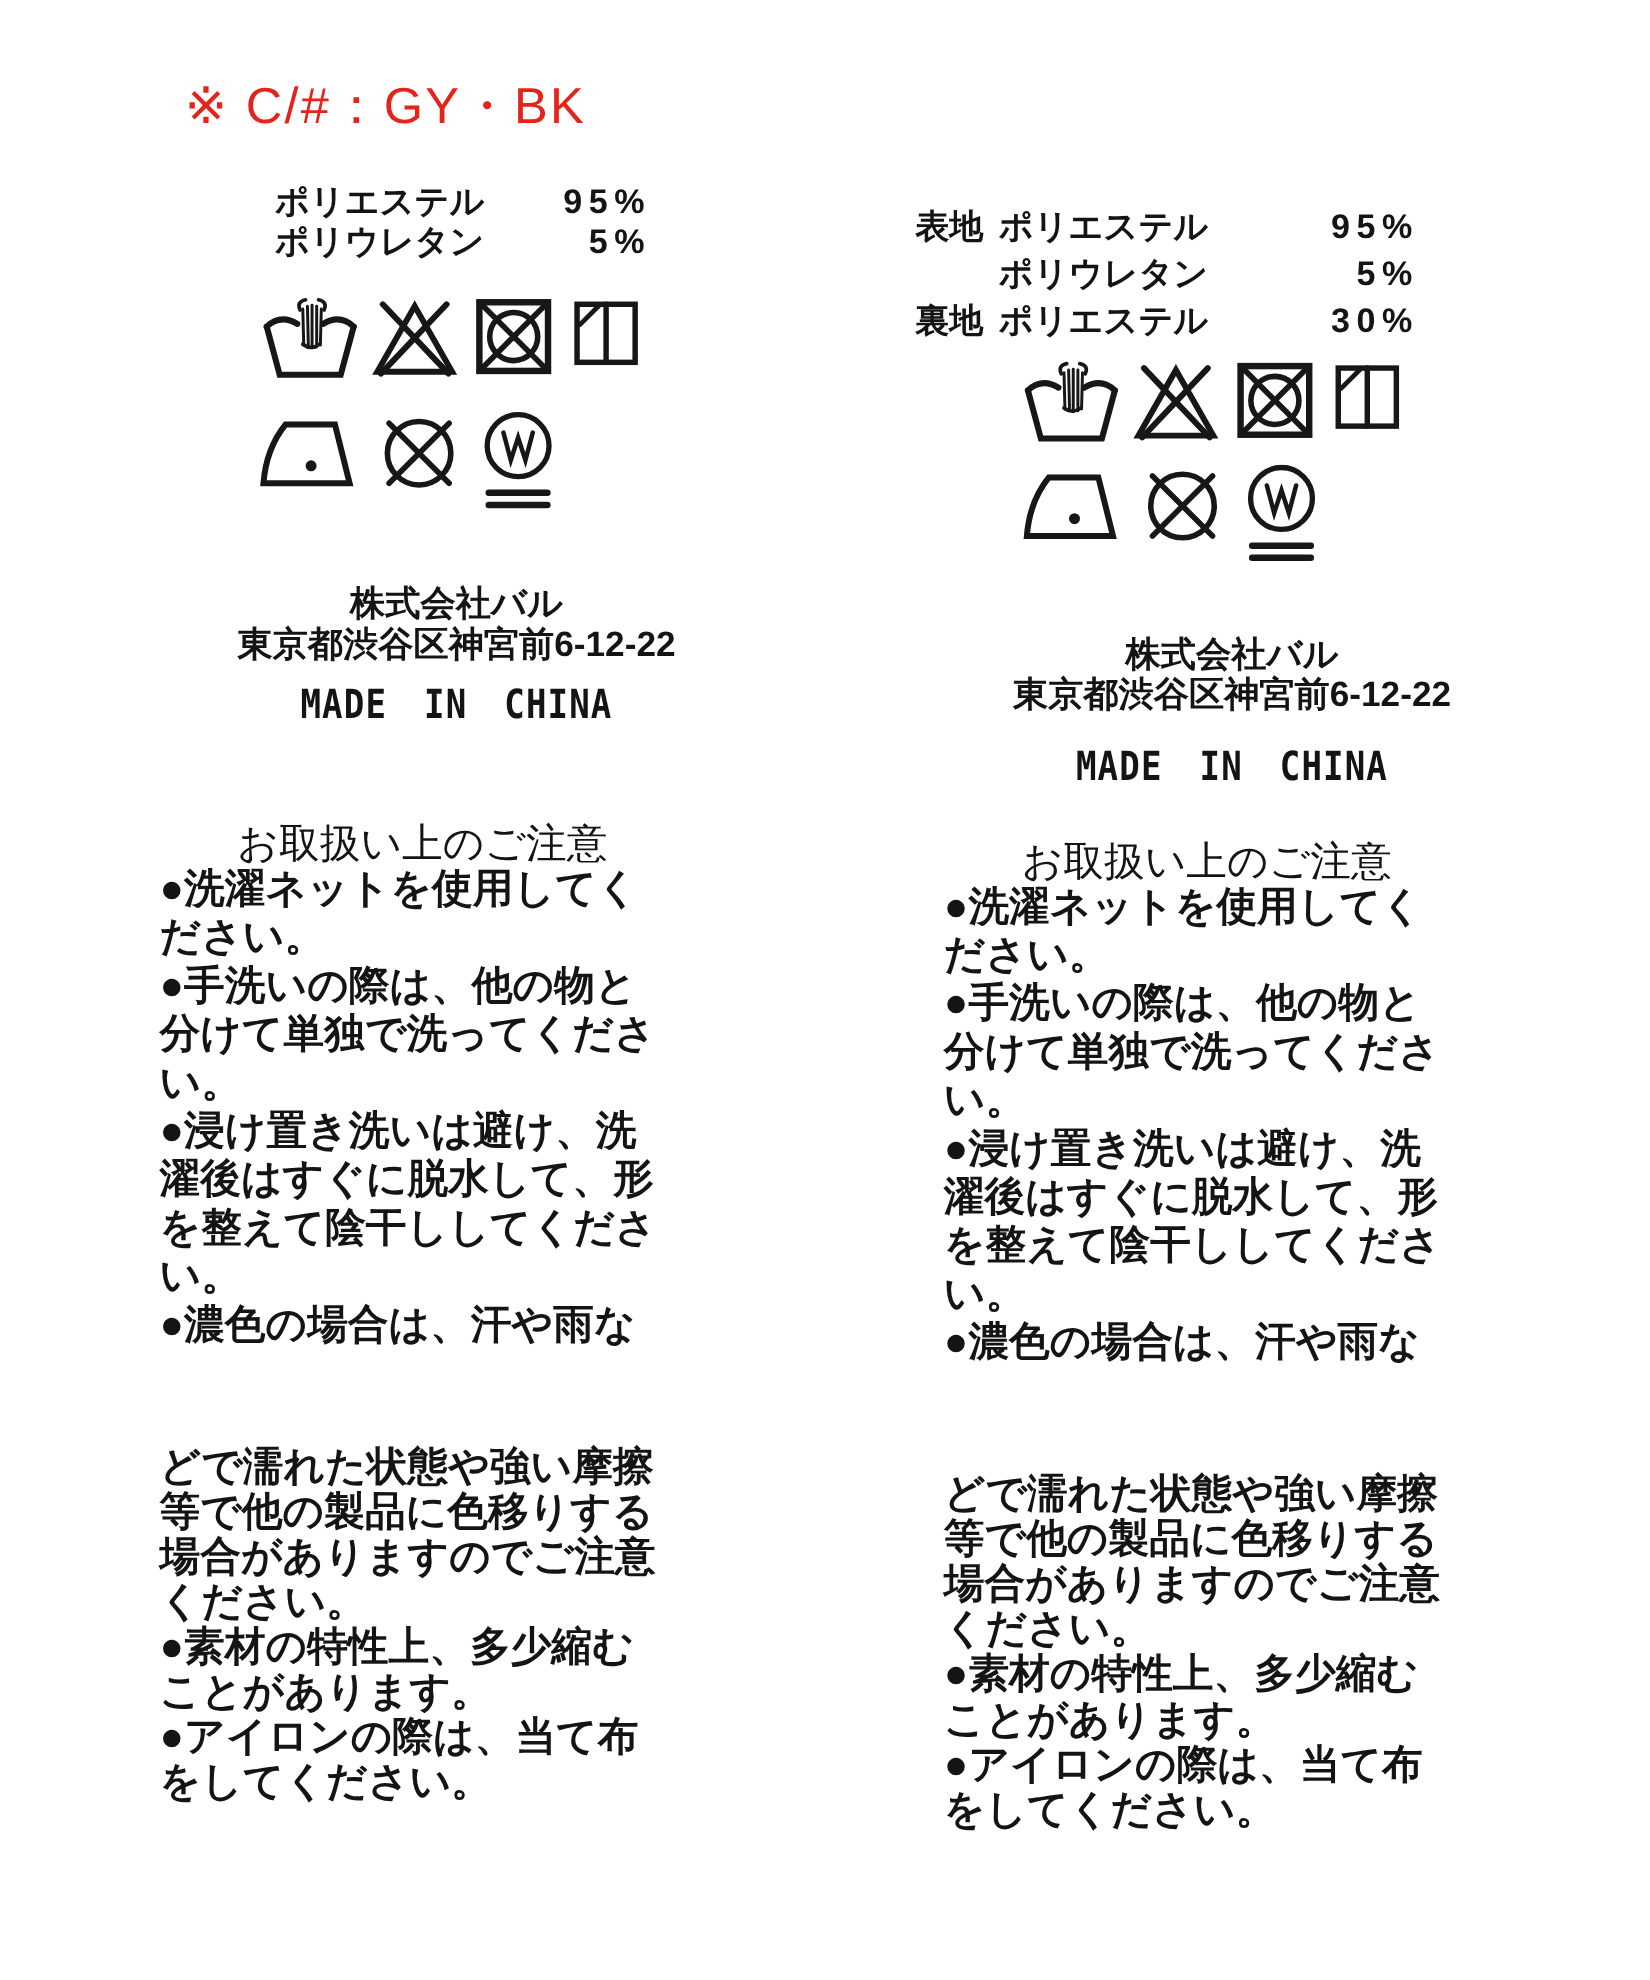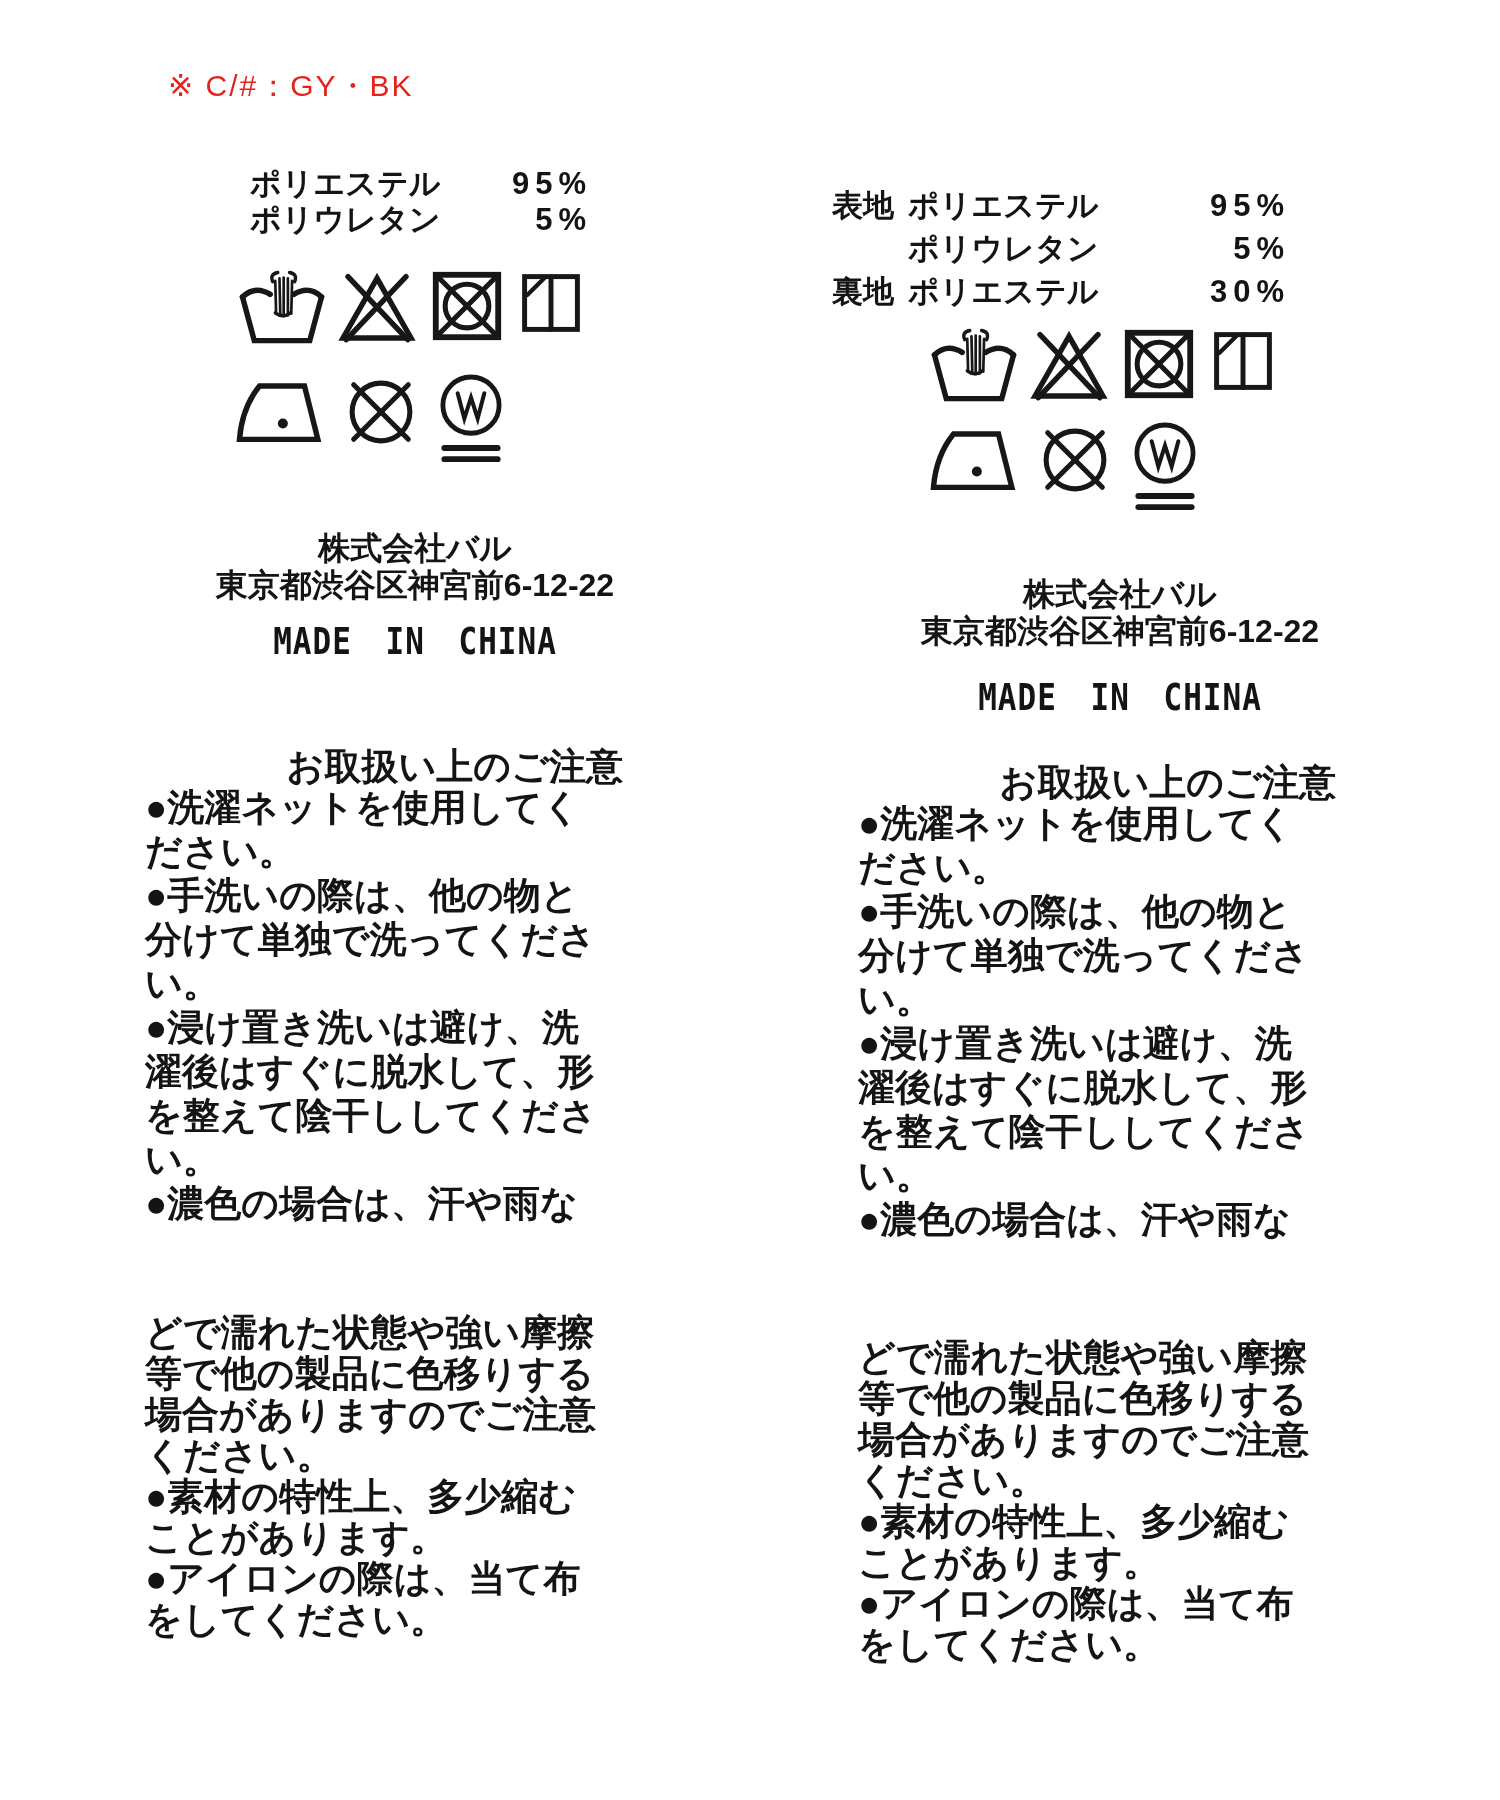--- a/index.html
+++ b/index.html
@@ -7,21 +7,21 @@
     width:1500px;height:1800px;
     background:#ffffff;
     font-family:"Liberation Sans","DejaVu Sans",sans-serif;
     color:#141414;
     position:relative;
     overflow:hidden;
   }
   .abs{position:absolute;}
   
   .colorway-header{
-    font-size:30px;
+    font-size:46px;
     color:#e6231b;
     letter-spacing:2px;
     white-space:nowrap;
     font-weight:400;
   }
   
   .comp{font-size:31px;font-weight:600;}
   .comp-row{display:flex;align-items:baseline;white-space:nowrap;}
   .comp-part{display:inline-block;width:76px;}
   .comp-pct{margin-left:auto;letter-spacing:6px;}
@@ -32,21 +32,21 @@
   .company{text-align:center;font-size:32px;font-weight:600;line-height:37px;white-space:nowrap;margin-top:36px;}
   .company .origin{
     font-family:"DejaVu Sans Mono","Liberation Mono",monospace;
     font-weight:bold;font-size:31px;
     letter-spacing:1px;word-spacing:14px;
     margin-top:16px;
     transform:scaleY(1.18);transform-origin:top center;
   }
   .company .origin.r{margin-top:26px;}
   
-  .care-heading{font-size:37px;font-weight:700;text-align:right;white-space:nowrap;}
+  .care-heading{font-size:37px;font-weight:400;text-align:center;white-space:nowrap;}
   .care-block{font-size:37px;font-weight:700;white-space:nowrap;}
   .care-block.b1{line-height:44px;}
   .care-block.b2{line-height:41px;}
 </style>
 </head>
 <body>
 
 <svg width="0" height="0" style="position:absolute" aria-hidden="true">
   <defs>
     <symbol id="s-handwash" viewBox="0 0 104 88">

